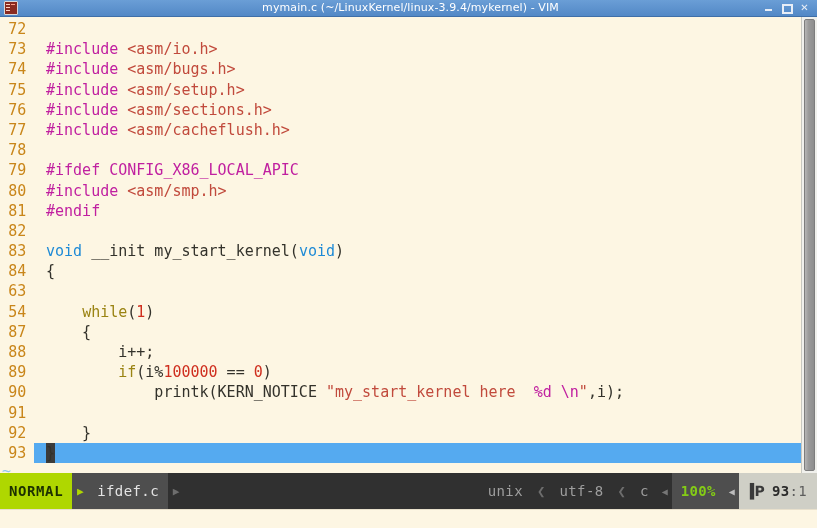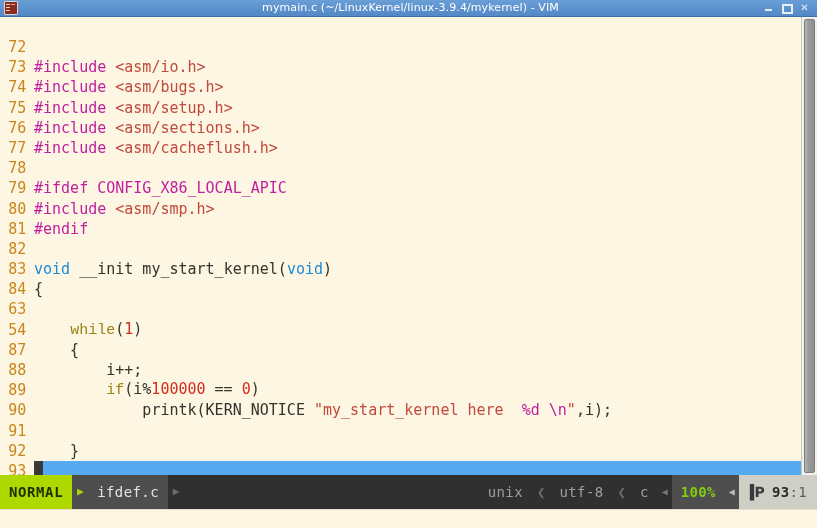--- a/index.html
+++ b/index.html
@@ -104,42 +104,42 @@
   .editor-wrap {
     flex: 1 1 auto;
     display: flex;
     position: relative;
     overflow: hidden;
     background: #fdf6e3;
   }
   .code-area {
     flex: 1 1 auto;
     position: relative;
-    padding-top: 20px;
+    padding-top: 2px;
     overflow: hidden;
   }
   .line {
     height: 20.2px;
     line-height: 20.2px;
     font-size: 15px;
     white-space: pre;
     display: flex;
     align-items: center;
   }
   .lnum {
     width: 34px;
     min-width: 34px;
     text-align: right;
     color: #c9861a;
     padding-right: 8px;
     box-sizing: border-box;
     font-size: 15px;
     letter-spacing: -0.2px;
   }
-  .ltext { white-space: pre; color: #33322b; }
+  .ltext { white-space: pre; color: #33322b; margin-left: 12px; }
 
   .line.cursorline {
     background: #55aaf0;
   }
   .line.cursorline .lnum { color: #c9861a; background: #fdf6e3; }
 
   .cursor-block {
     background: #3b3b3b;
     color: #fdf6e3;
     display: inline-block;
@@ -151,21 +151,21 @@
     line-height: 16px;
     padding-left: 2px;
     height: 16px;
   }
 
   
   .c-pre    { color: #c020a0; }          
   .c-str    { color: #c14a3c; }          
   .c-fmt    { color: #c020a0; }          
   .c-type   { color: #1e8ad6; }          
-  .c-kw     { color: #9a8312; font-family: Liberation Mono, monospace; }          
+  .c-kw     { color: #9a8312; }          
   .c-num    { color: #cf2f1f; }          
   .c-plain  { color: #33322b; }
 
   
   .scrollbar {
     width: 16px;
     min-width: 16px;
     background: #f0f0ec;
     border-left: 1px solid #c8c8c0;
     position: relative;

